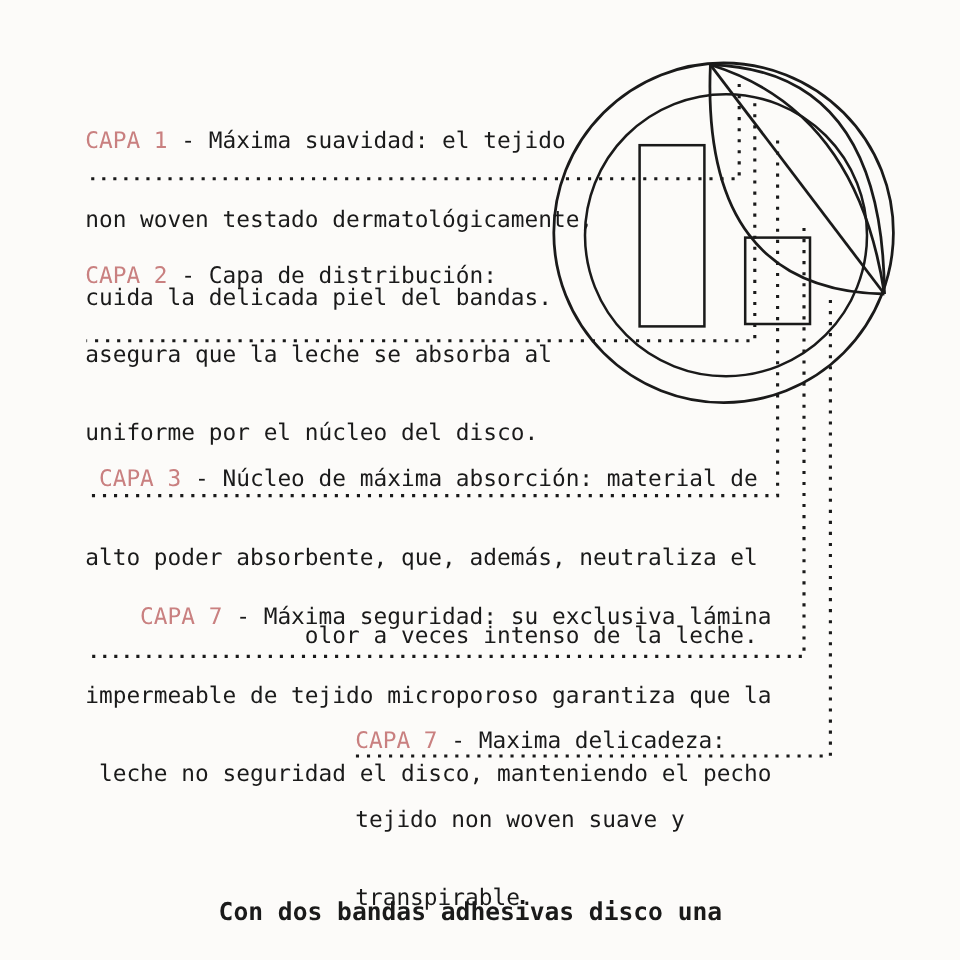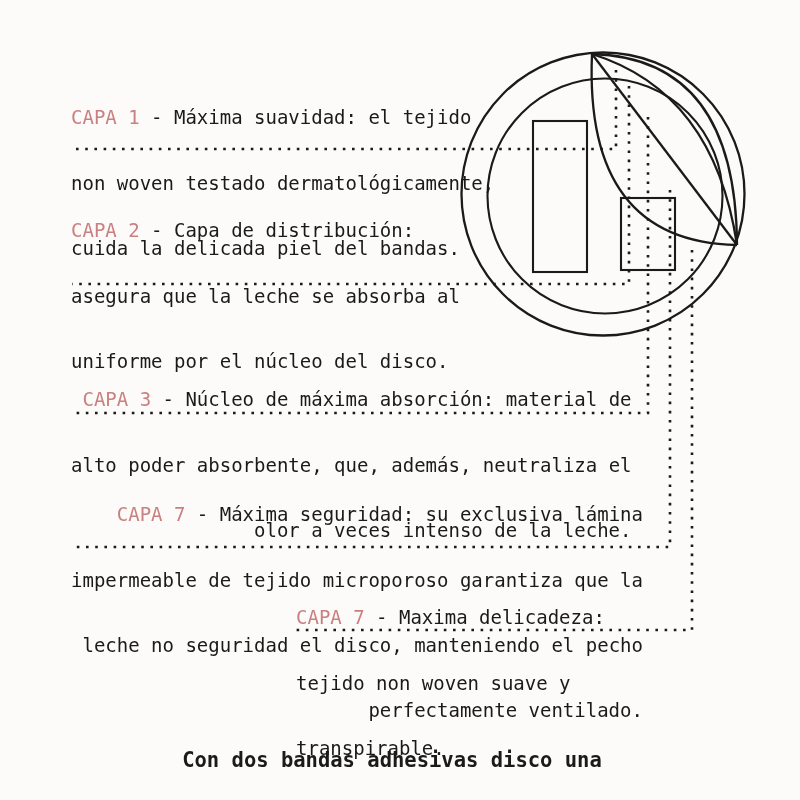--- a/index.html
+++ b/index.html
@@ -81,21 +81,20 @@
 <div class="layer fs-sm" style="left:71px;top:346px">
   <div><span class="capa-label">CAPA 3</span><span> - Núcleo de máxima absorción: material de</span></div>
   <div>alto poder absorbente, que, además, neutraliza el</div>
   <div>olor a veces intenso de la leche.</div>
 </div>
 
 <div class="layer fs-sm" style="left:71px;top:461px">
   <div><span class="capa-label">CAPA 7</span><span> - Máxima seguridad: su exclusiva lámina</span></div>
   <div>impermeable de tejido microporoso garantiza que la</div>
   <div>leche no seguridad el disco, manteniendo el pecho</div>
-  <div>perfectamente ventilado.</div>
 </div>
 
 <div class="layer fs-lg" style="left:296px;top:564px">
   <div><span class="capa-label">CAPA 7</span><span> - Maxima delicadeza:</span></div>
   <div>tejido non woven suave y</div>
   <div>transpirable.</div>
 </div>
 
 <div class="caption" style="top:697px">
   <div>Con dos bandas adhesivas disco una</div>

